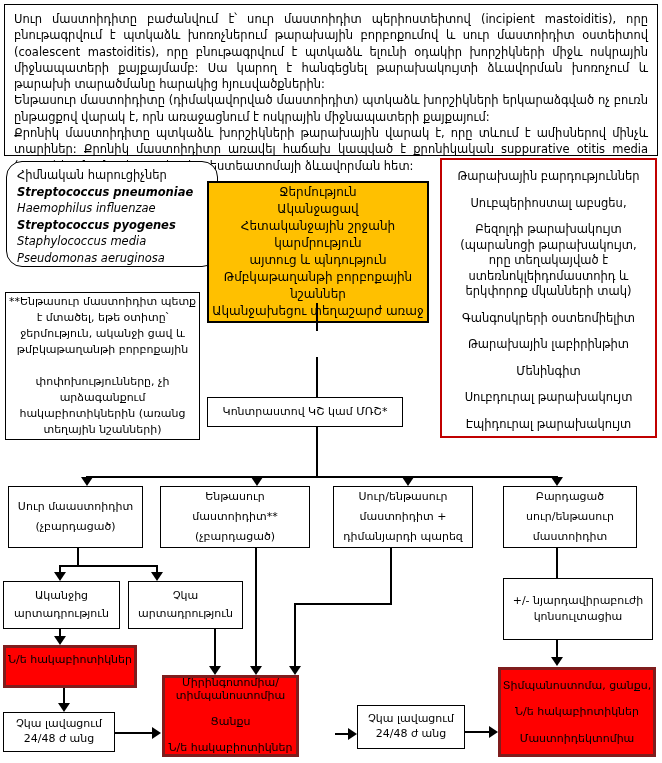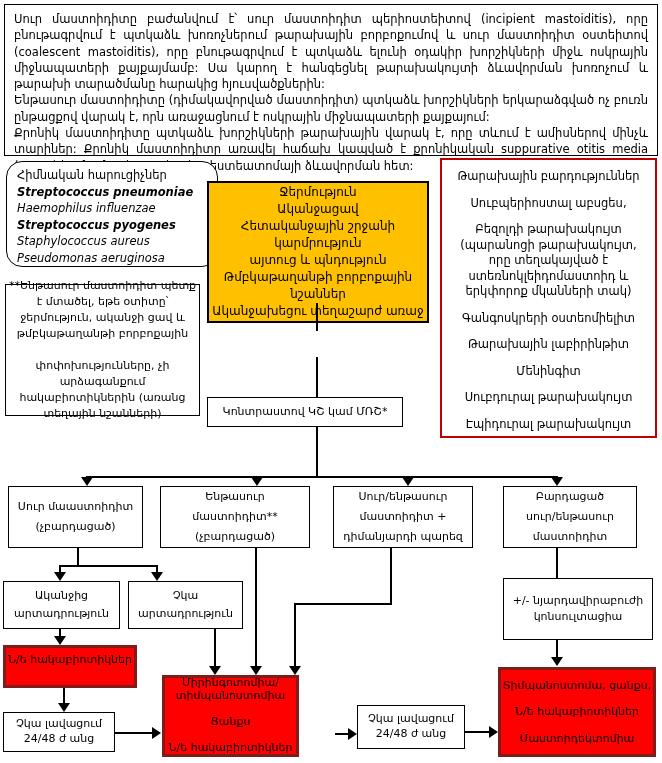--- a/index.html
+++ b/index.html
@@ -34,25 +34,25 @@
 
   <div class="box intro" style="left:4px;top:4px;width:654px;height:152px;">Սուր մաստոիդիտը բաժանվում է՝ սուր մաստոիդիտ պերիոստեիտով (incipient mastoiditis), որը բնութագրվում է պտկաձև խոռոչներում թարախային բորբոքումով և սուր մաստոիդիտ օստեիտով (coalescent mastoiditis), որը բնութագրվում է պտկաձև ելունի օդակիր խորշիկների միջև ոսկրային միջնապատերի քայքայմամբ: Սա կարող է հանգեցնել թարախակույտի ձևավորման խոռոչում և թարախի տարածմանը հարակից հյուսվածքներին:
 Ենթասուր մաստոիդիտը (դիմակավորված մաստոիդիտ) պտկաձև խորշիկների երկարաձգված ոչ բուռն ընթացքով վարակ է, որն առաջացնում է ոսկրային միջնապատերի քայքայում:
 Քրոնիկ մաստոիդիտը պտկաձև խորշիկների թարախային վարակ է, որը տևում է ամիսներով մինչև տարիներ: Քրոնիկ մաստոիդիտը առավել հաճախ կապված է քրոնիկական suppurative otitis media (CSOM) և, մասնավորապես, խոլեստեատոմայի ձևավորման հետ:</div>
 
   <div class="box pathogens" style="left:6px;top:161px;width:212px;height:106px;border-radius:16px;">
     <div>Հիմնական հարուցիչներ</div>
     <div class="sp bold">Streptococcus pneumoniae</div>
     <div class="sp">Haemophilus influenzae</div>
     <div class="sp bold">Streptococcus pyogenes</div>
-    <div class="sp">Staphylococcus aureus</div>
+    <div class="sp">Staphylococcus media</div>
     <div class="sp">Pseudomonas aeruginosa</div>
   </div>
 
-  <div class="box center pre notebox" style="left:5px;top:284px;width:195px;height:132px;">**Ենթասուր մաստոիդիտ պետք
+  <div class="box center pre notebox" style="left:5px;top:292px;width:195px;height:148px;">**Ենթասուր մաստոիդիտ պետք
 է մտածել, եթե օտիտը՝
 ջերմություն, ականջի ցավ և
 թմբկաթաղանթի բորբոքային
 
 փոփոխությունները, չի
 արձագանքում
 հակաբիոտիկներին (առանց
 տեղային նշանների)</div>
 
   <div class="box center pre orange-box" style="left:207px;top:161px;width:222px;height:142px;">Ջերմություն

